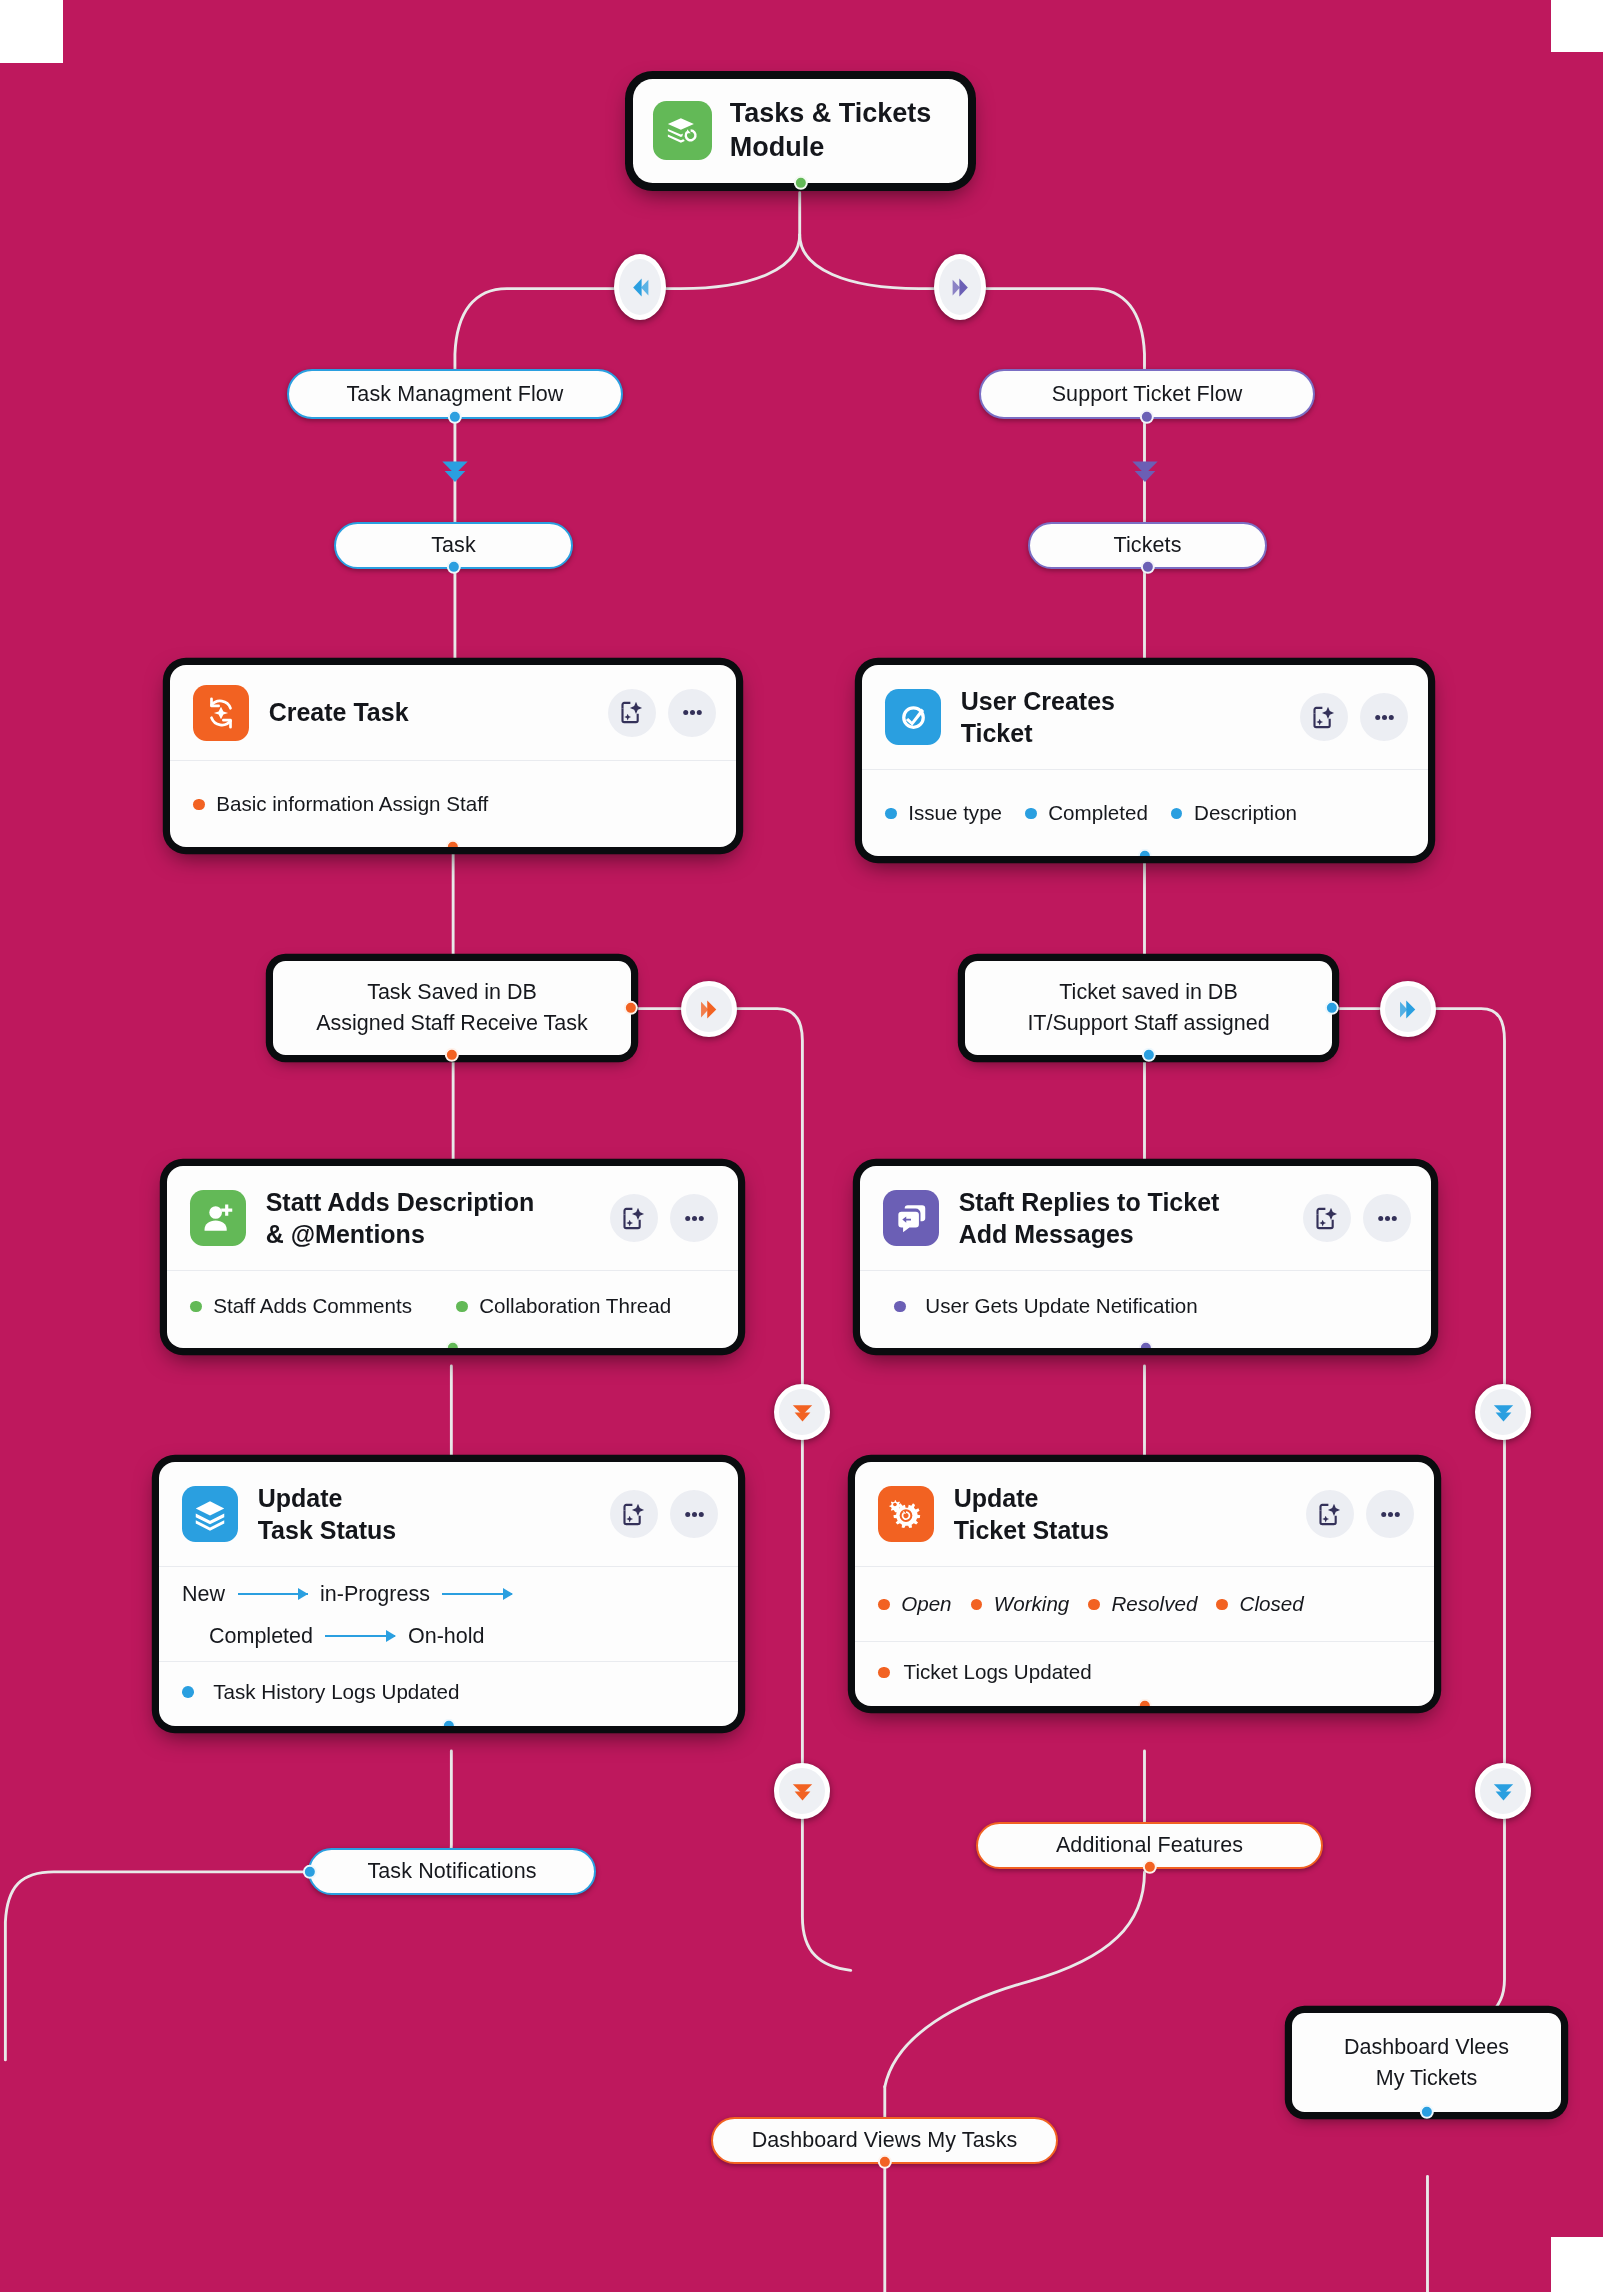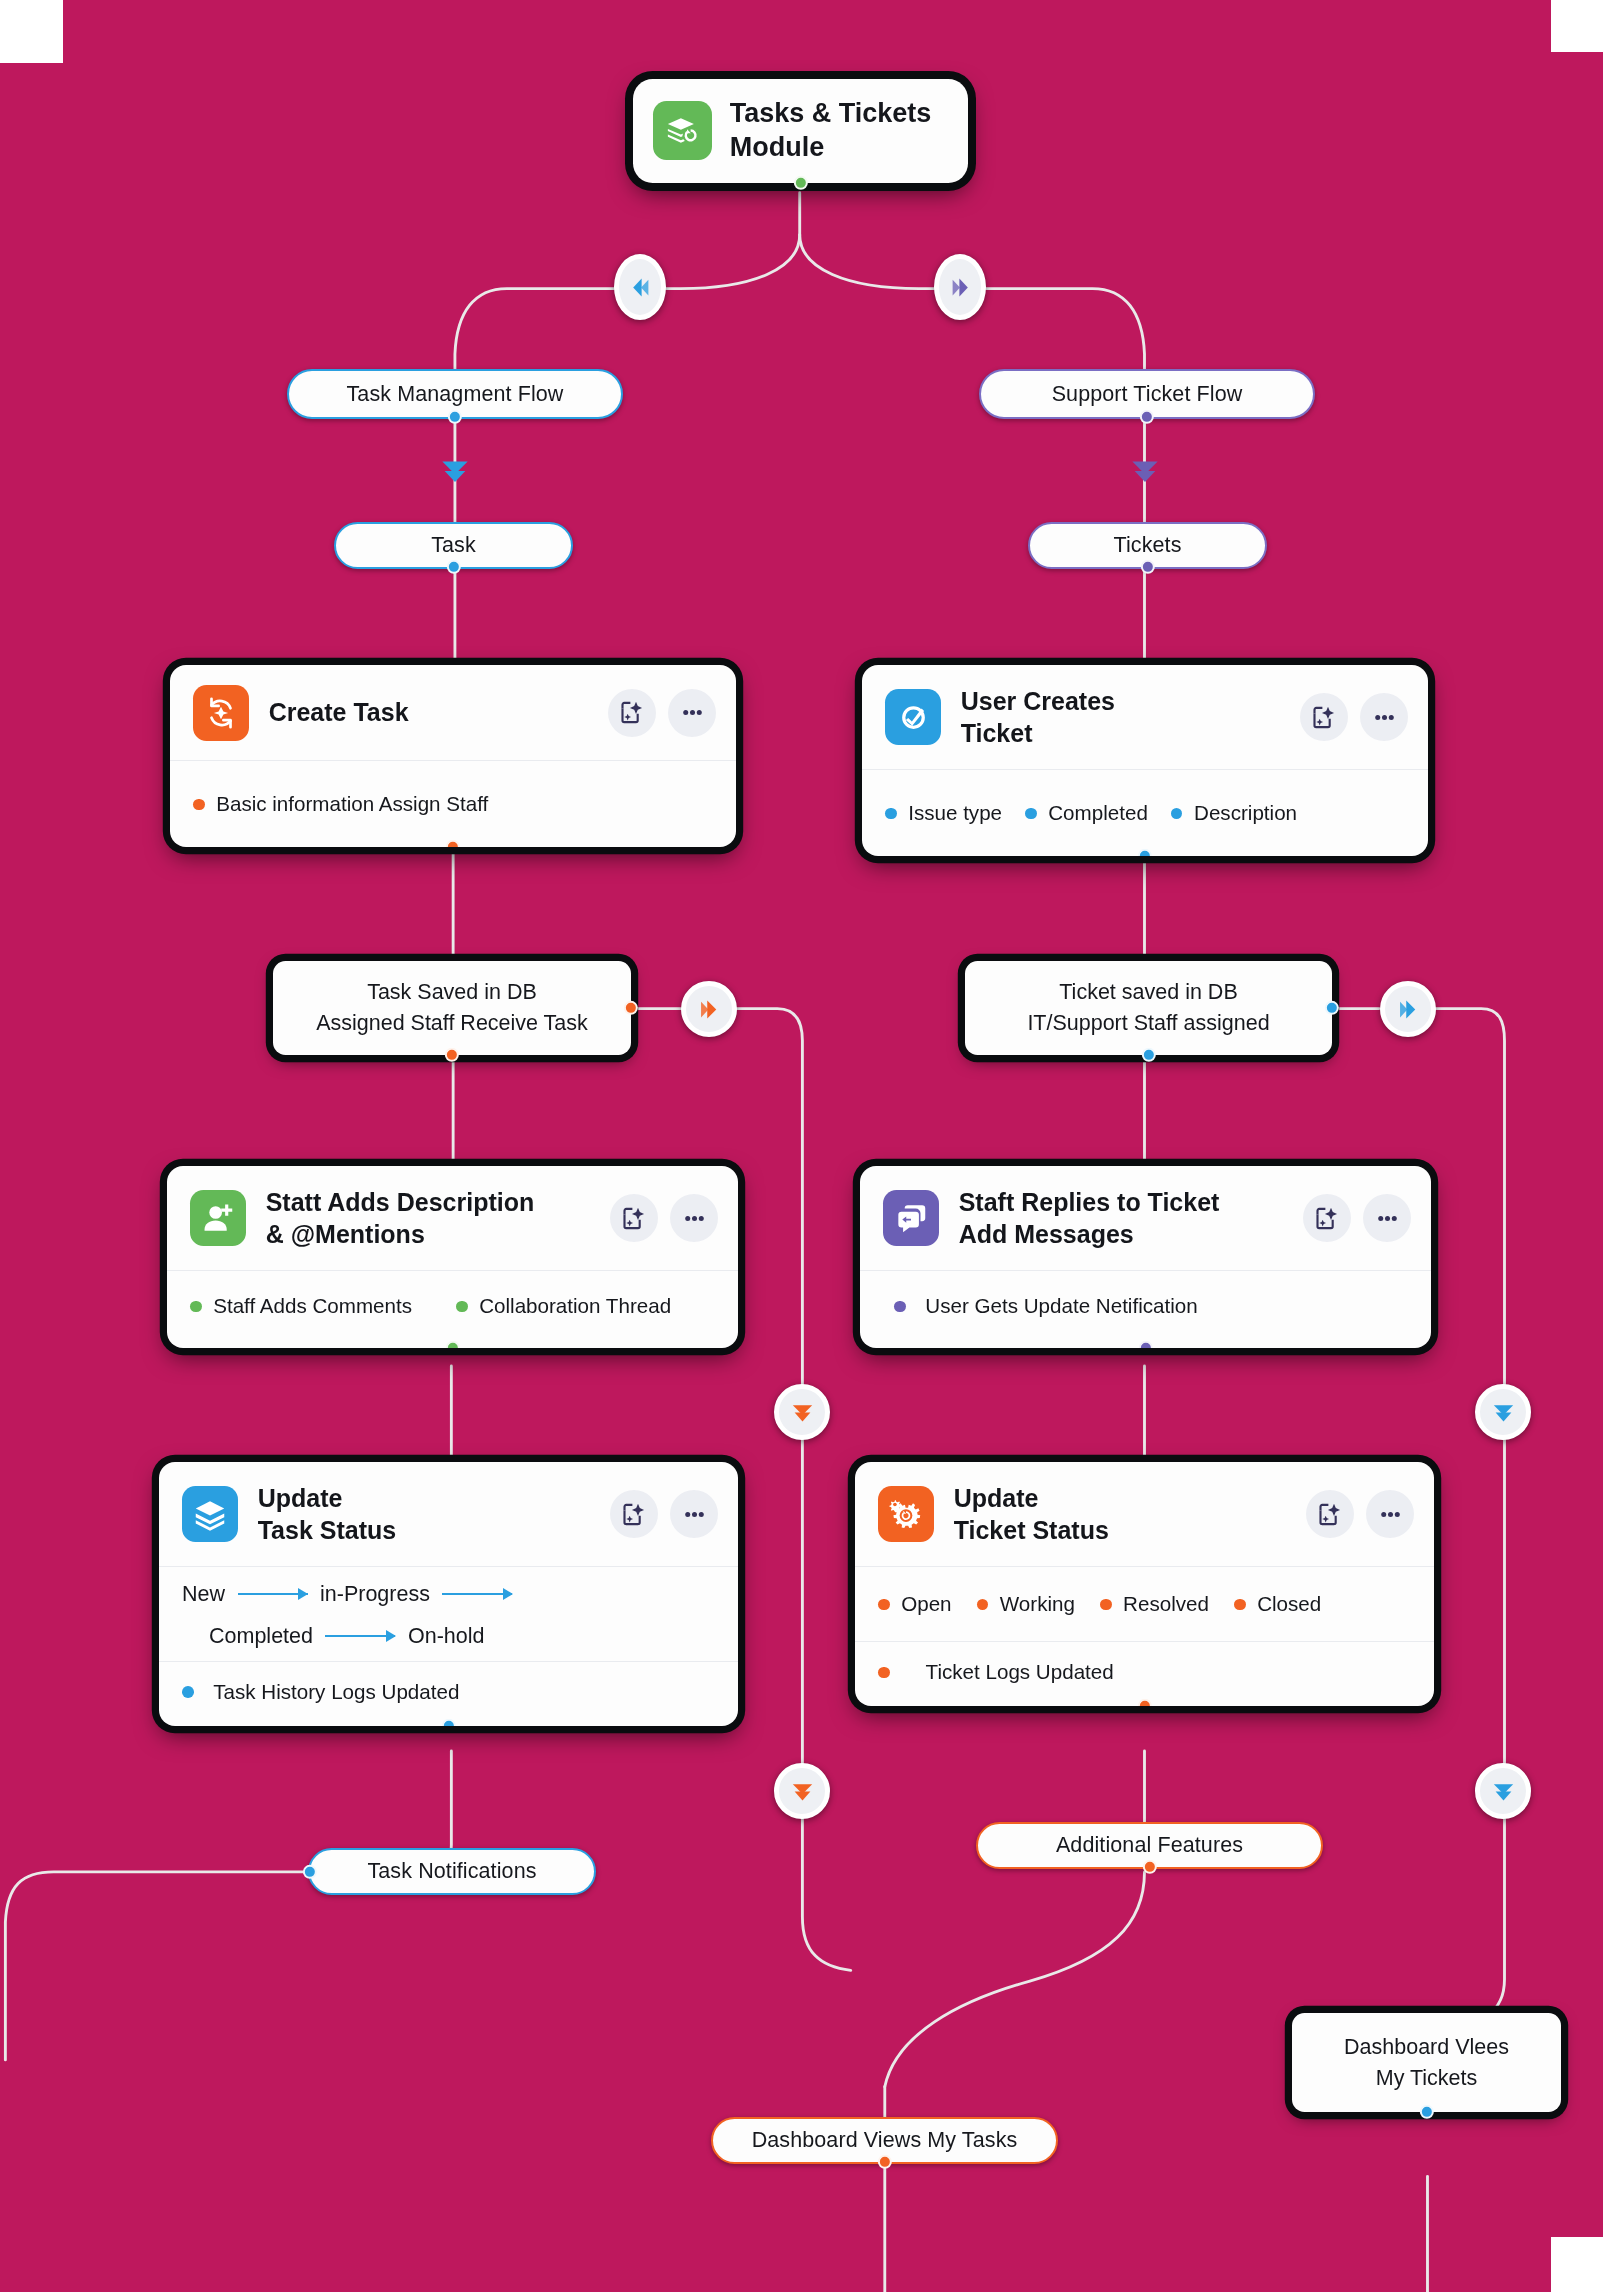--- a/index.html
+++ b/index.html
@@ -555,40 +555,40 @@
         </div>
         <div class="act">
           <svg viewBox="0 0 24 24" width="25" height="25" fill="#343159">
             <circle cx="5.5" cy="12" r="2.4"></circle>
               <circle cx="12" cy="12" r="2.4"></circle>
               <circle cx="18.5" cy="12" r="2.4"></circle>
           </svg>
         </div>
       </div>
     </div>
-    <div class="card-row" style="gap:25px; padding-top:25px; padding-bottom:25px;">
+    <div class="card-row" style="gap:19px; padding-top:25px; padding-bottom:25px;font-style:italic;">
       <span class="chipitem">
         <span class="dot" style="background:#f26222"></span>
         <span>Open</span>
       </span>
       <span class="chipitem">
         <span class="dot" style="background:#f26222"></span>
         <span>Working</span>
       </span>
       <span class="chipitem">
         <span class="dot" style="background:#f26222"></span>
         <span>Resolved</span>
       </span>
       <span class="chipitem">
         <span class="dot" style="background:#f26222"></span>
         <span>Closed</span>
       </span>
     </div>
     <div class="card-row" style="padding:18px 23px 21.5px 23px;">
-      <span class="chipitem" style="gap:36px">
+      <span class="chipitem" style="gap:14px">
         <span class="dot" style="background:#f26222"></span>
         <span>Ticket Logs Updated</span>
       </span>
     </div>
     <div class="handle h-orange" style="left:50%; top:100%;"></div>
   </div>
 
   <div class="cbadge" style="left:774px; top:1763px;">
     <svg viewBox="0 0 24 24" width="29" height="29" fill="#f26222">
       <path d="M4 6 L20 6 L12 14 Z"></path>

